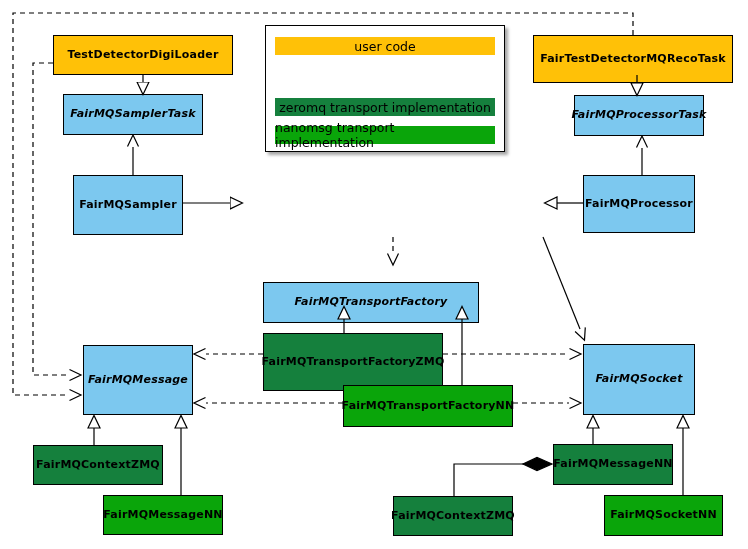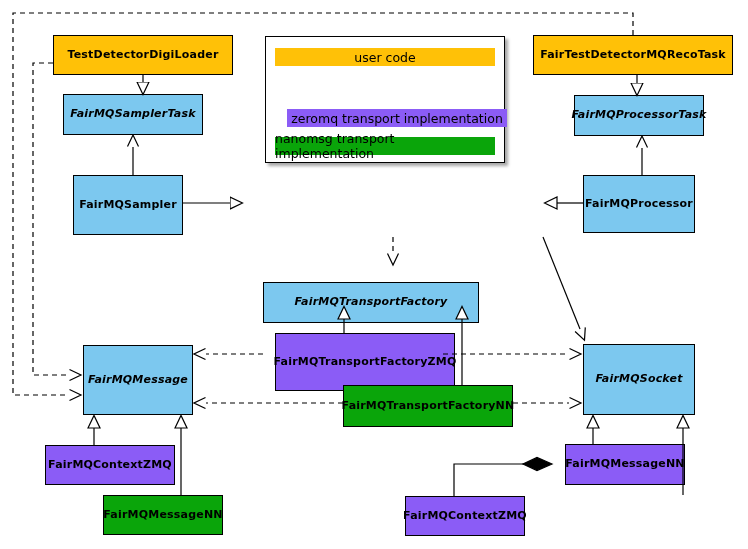--- a/index.html
+++ b/index.html
@@ -9,54 +9,55 @@
   }
   .node{
     position:absolute;box-sizing:border-box;border:1px solid #000;
     display:flex;align-items:center;justify-content:center;text-align:center;
     font-weight:bold;font-size:11px;color:#000;letter-spacing:.2px;line-height:1.1;
     z-index:2;
   }
   .abstract{font-style:italic;}
   .c-user{background:#FFC107;}
   .c-fw{background:#7CC8EF;}
-  .c-zmq{background:#8b5cf6;margin-left:12px;}
+  .c-zmq{background:#15803d;}
   .c-nn{background:#0AA50A;}
   .legend{
-    position:absolute;left:265px;top:36px;width:240px;height:127px;
+    position:absolute;left:265px;top:25px;width:240px;height:127px;
     box-sizing:border-box;border:1px solid #000;background:#fff;
     box-shadow:3px 3px 3px rgba(0,0,0,.35);z-index:2;
   }
   .legend-bar{
     position:absolute;left:9px;width:220px;height:18px;
     display:flex;align-items:center;justify-content:center;
     font-size:12.5px;font-weight:normal;color:#000;
   }
   .lb0{top:11px;}.lb1{top:42px;}.lb2{top:72px;}.lb3{top:100px;}
   svg.wires{position:absolute;left:0;top:0;z-index:3;pointer-events:none;}
 </style>
 </head>
 <body>
 
 <div class="stage">
 
   <div class="node c-user" style="left:53px;top:35px;width:180px;height:40px">TestDetectorDigiLoader</div>
-  <div class="node c-user" style="left:533px;top:35px;width:200px;height:40px">FairTestDetectorMQRecoTask</div>
+  <div class="node c-user" style="left:533px;top:35px;width:200px;height:48px">FairTestDetectorMQRecoTask</div>
   <div class="node c-fw abstract" style="left:63px;top:94px;width:140px;height:41px">FairMQSamplerTask</div>
   <div class="node c-fw abstract" style="left:574px;top:95px;width:130px;height:41px">FairMQProcessorTask</div>
   <div class="node c-fw" style="left:73px;top:175px;width:110px;height:60px">FairMQSampler</div>
   <div class="node c-fw" style="left:583px;top:175px;width:112px;height:58px">FairMQProcessor</div>
   <div class="node c-fw abstract" style="left:263px;top:282px;width:216px;height:41px">FairMQTransportFactory</div>
   <div class="node c-zmq" style="left:263px;top:333px;width:180px;height:58px">FairMQTransportFactoryZMQ</div>
   <div class="node c-nn" style="left:343px;top:385px;width:170px;height:42px">FairMQTransportFactoryNN</div>
   <div class="node c-fw abstract" style="left:83px;top:345px;width:110px;height:70px">FairMQMessage</div>
   <div class="node c-fw abstract" style="left:583px;top:344px;width:112px;height:71px">FairMQSocket</div>
   <div class="node c-zmq" style="left:33px;top:445px;width:130px;height:40px">FairMQContextZMQ</div>
   <div class="node c-nn" style="left:103px;top:495px;width:120px;height:40px">FairMQMessageNN</div>
   <div class="node c-zmq" style="left:553px;top:444px;width:120px;height:41px">FairMQMessageNN</div>
+  <div class="node c-nn" style="left:604px;top:495px;width:119px;height:41px">FairMQSocketNN</div>
   <div class="node c-zmq" style="left:393px;top:496px;width:120px;height:40px">FairMQContextZMQ</div>
 
   <div class="legend">
     <div class="legend-bar lb0 c-user">user code</div>
     <div class="legend-bar lb2 c-zmq">zeromq transport implementation</div>
     <div class="legend-bar lb3 c-nn">nanomsg transport implementation</div>
   </div>
 
   <svg class="wires" width="748" height="549" viewBox="0 0 748 549">
     <defs>

